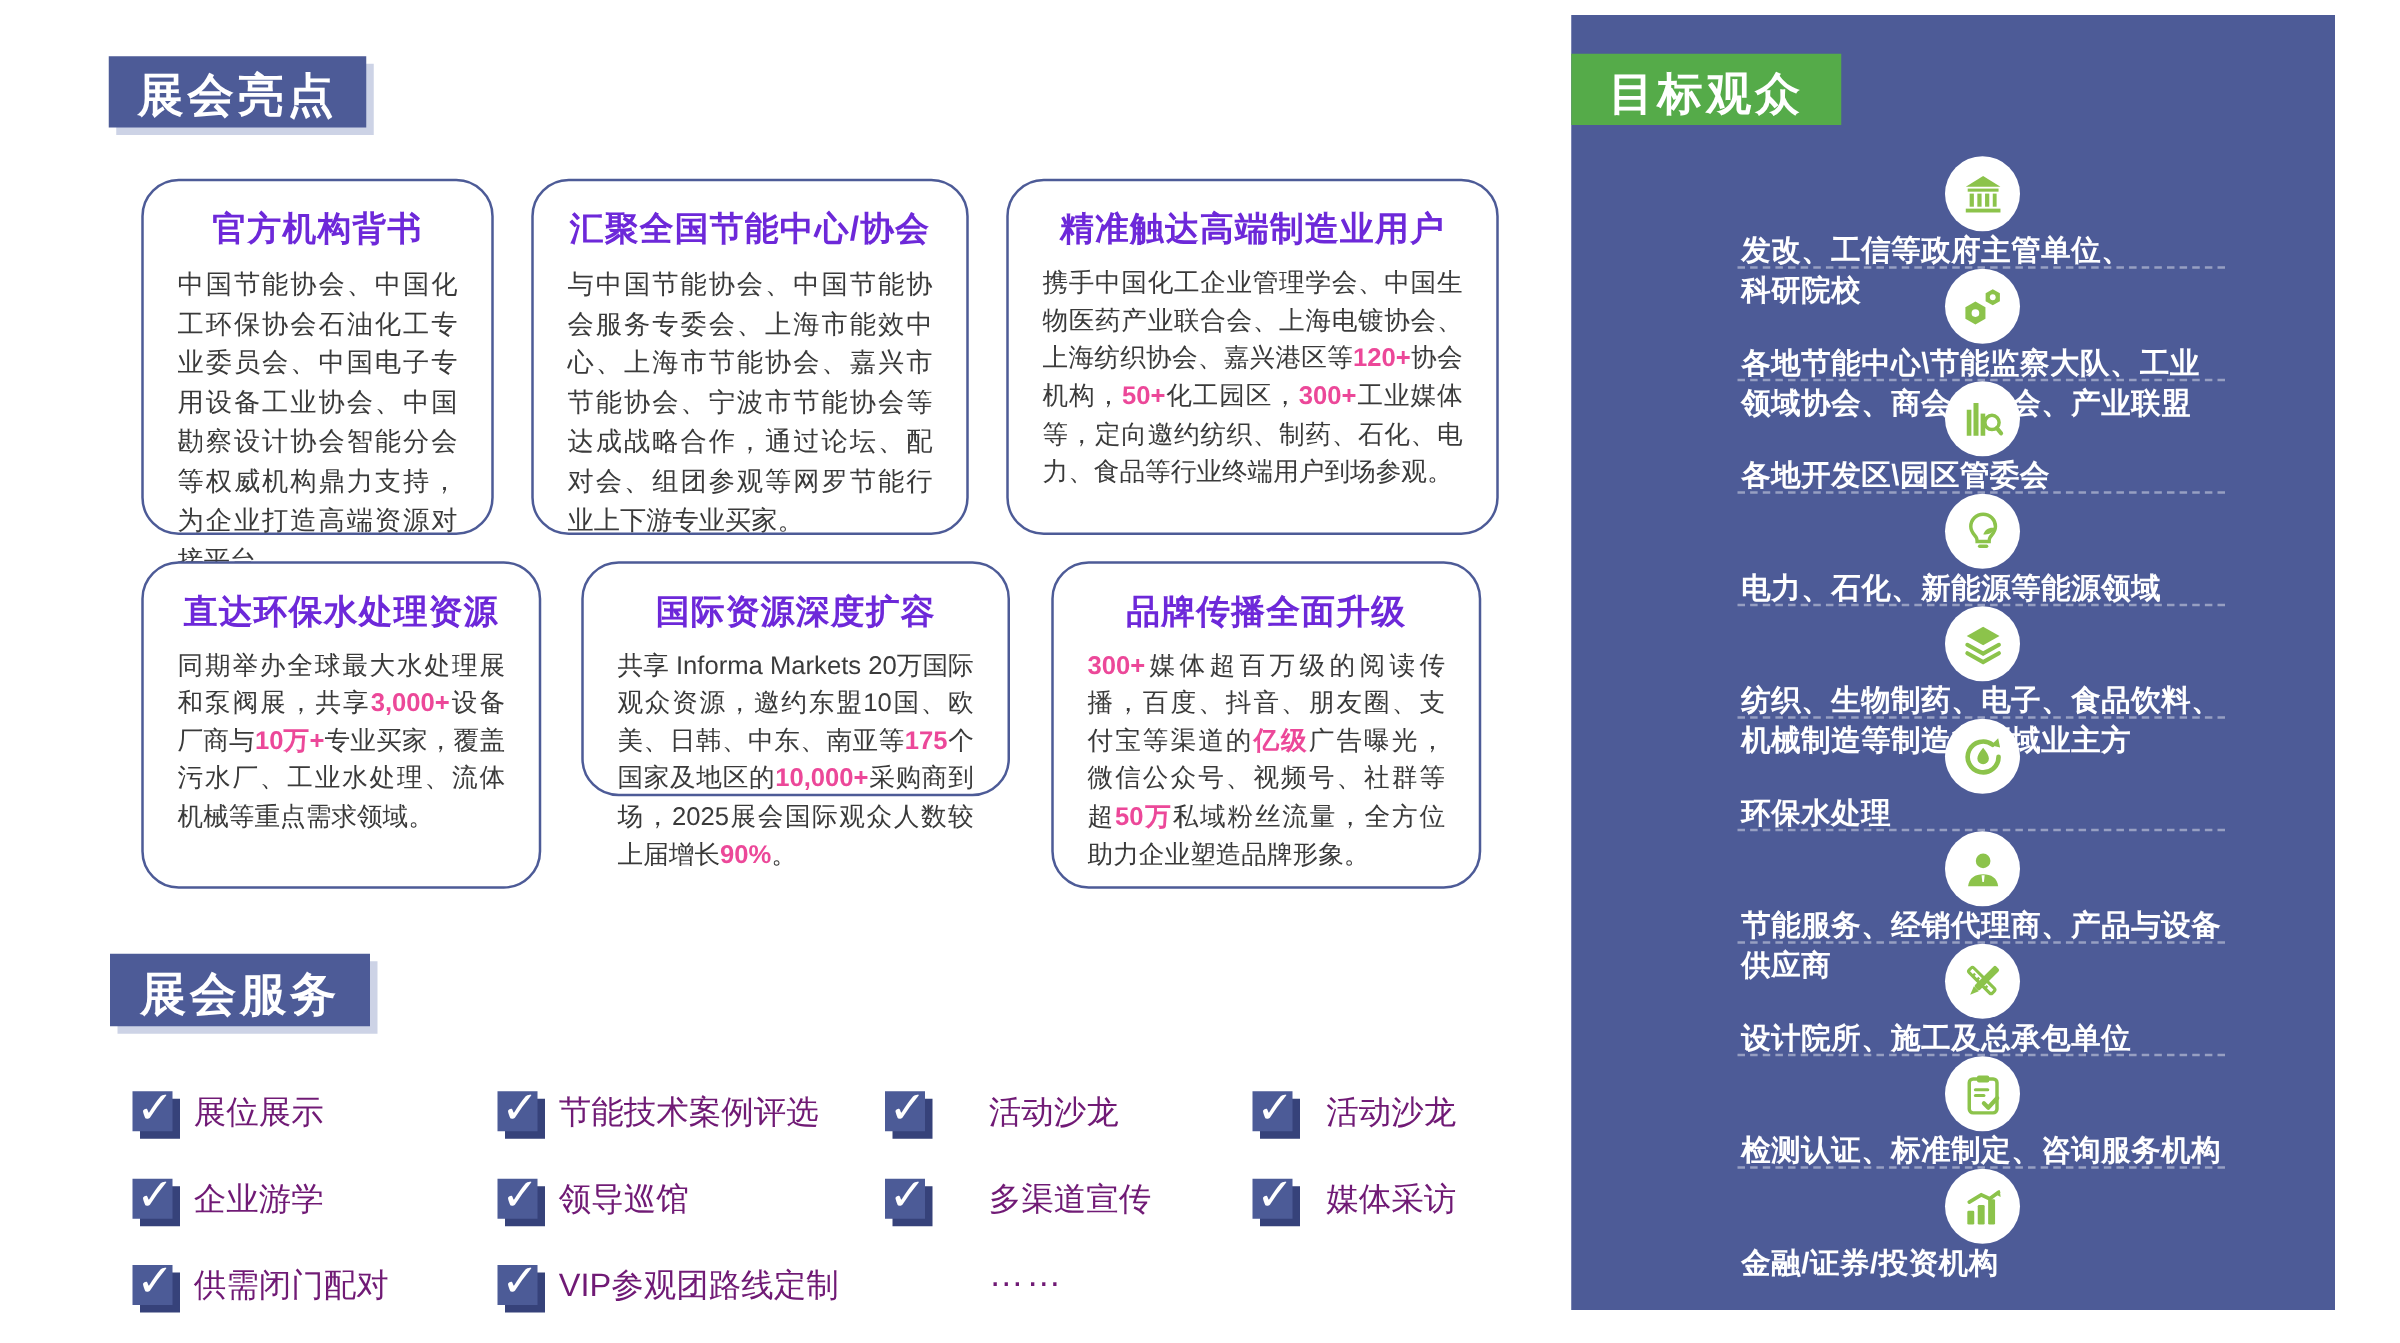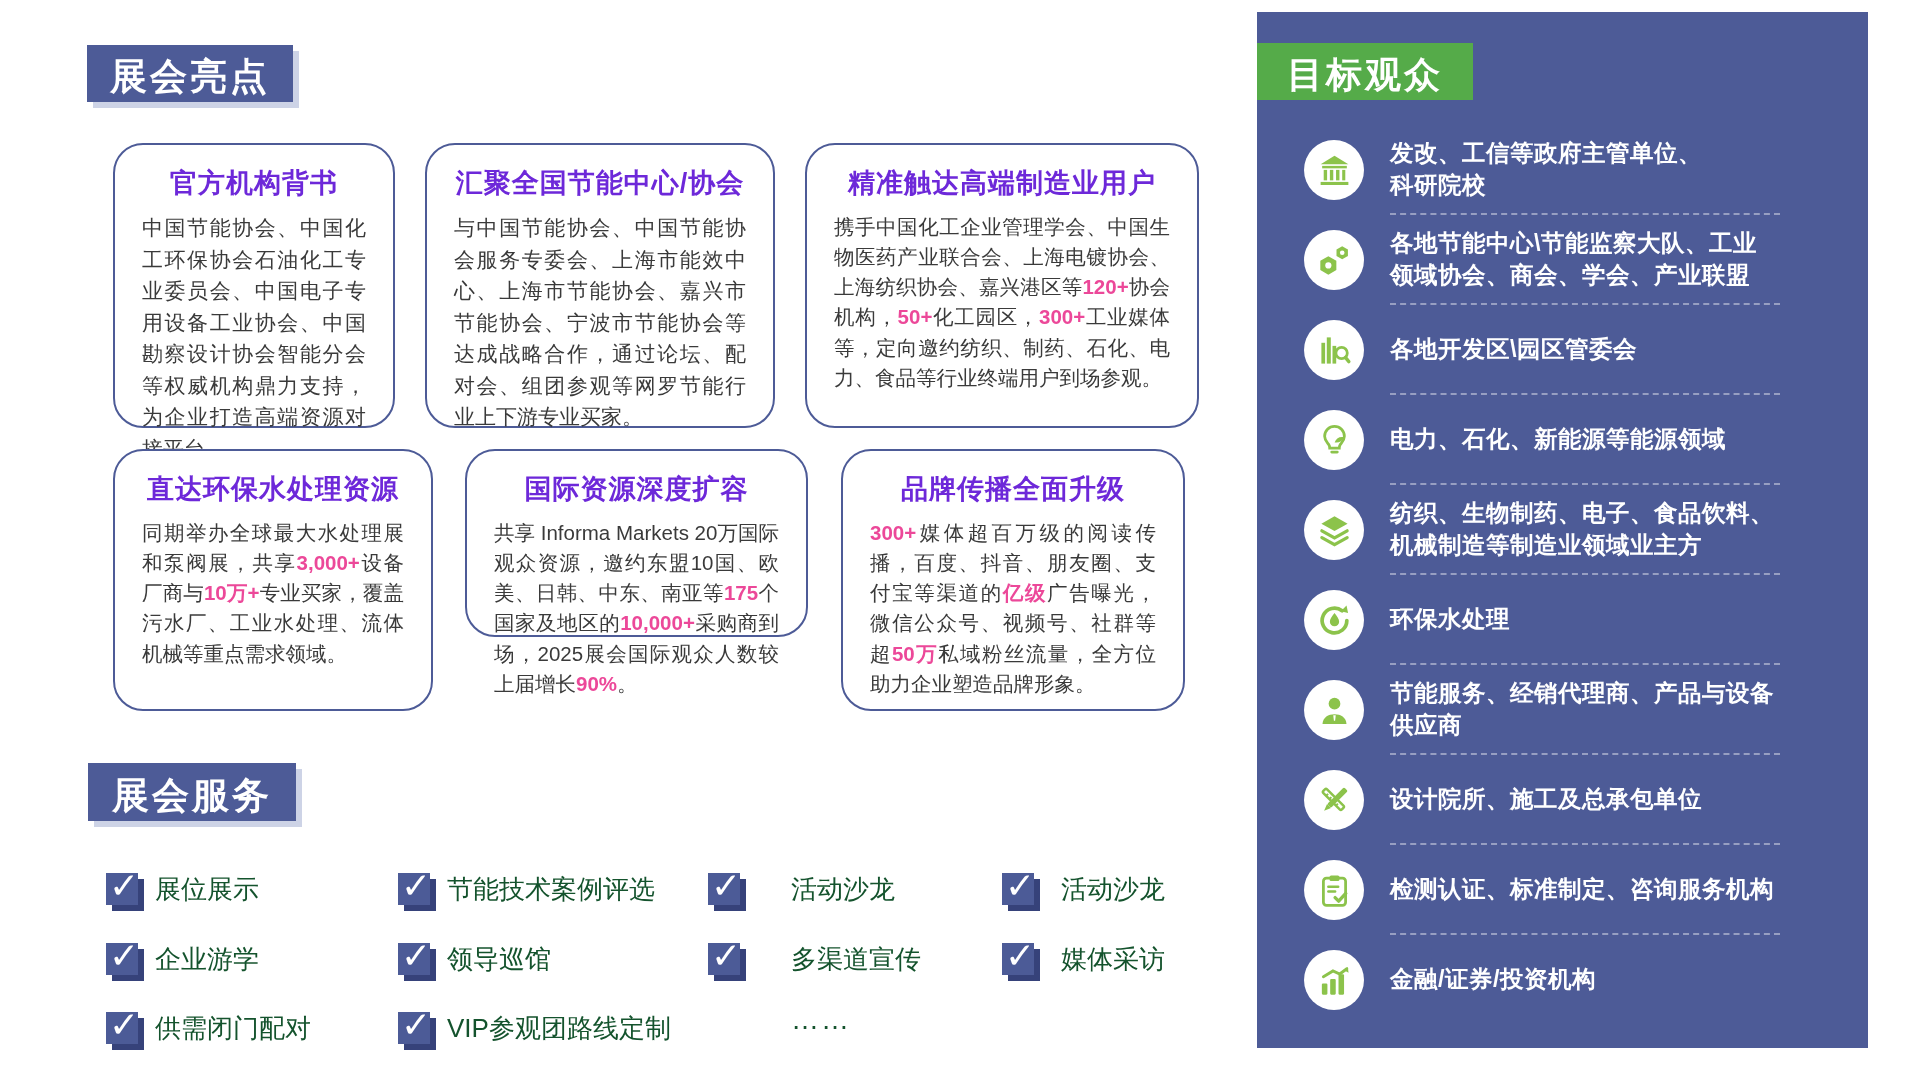--- a/index.html
+++ b/index.html
@@ -24,37 +24,37 @@
   .card-1 { left:113px; top:143px; width:282px; height:285px; }
   .card-2 { left:425px; top:143px; width:350px; height:285px; }
   .card-3 { left:805px; top:143px; width:394px; height:285px; }
   .card-4 { left:113px; top:449px; width:320px; height:262px; }
   .card-5 { left:465px; top:449px; width:343px; height:188px; }
   .card-6 { left:841px; top:449px; width:344px; height:262px; }
   .card-1 p, .card-2 p { font-size:21px; line-height:1.5; }
 
   
   .svc { position:absolute; display:flex; align-items:center; height:40px; gap:17px; }
-  .svc .lbl { font-size:26px; color:#14532d; white-space:nowrap; }
+  .svc .lbl { font-size:26px; color:#701a75; white-space:nowrap; }
   .cb { position:relative; width:32px; height:32px; flex:none; }
   .cb::before { content:''; position:absolute; left:6px; top:6px; width:32px; height:32px; background:#36427a; }
   .cb::after  { content:''; position:absolute; inset:0; background:#4c5b97; }
   .cb .cb-tick { position:absolute; z-index:1; left:3px; top:-8px; color:#fff; font-size:36px; font-weight:bold; }
   .gap-wide { gap:51px; } .gap-mid { gap:27px; }
   .p-r1c1{left:106px;top:869px} .p-r1c2{left:398px;top:869px} .p-r1c3{left:708px;top:869px} .p-r1c4{left:1002px;top:869px}
   .p-r2c1{left:106px;top:939px} .p-r2c2{left:398px;top:939px} .p-r2c3{left:708px;top:939px} .p-r2c4{left:1002px;top:939px}
   .p-r3c1{left:106px;top:1008px} .p-r3c2{left:398px;top:1008px}
   .p-r3c3{left:791px;top:1000px}
   .svc.ellipsis .lbl { font-size:28px; letter-spacing:2px; }
 
   
   .sidebar { position:absolute; left:1257px; top:12px; width:611px; height:1036px; background:#4d5b97; }
   .badge-audience { left:0; top:31px; width:216px; height:57px; font-size:36px; position:absolute; }
   .aud-list { position:absolute; left:0; top:113px; right:0; list-style:none; }
-  .aud-item { position:relative; display:flex; align-items:center; height:90px; padding-left:47px; }
+  .aud-item { position:relative; display:flex; align-items:center; height:90px; padding-left:47px;flex-direction:column; }
   .aud-item:not(:last-child)::after { content:''; position:absolute; left:133px; right:88px; bottom:0;
        border-top:2px dashed rgba(255,255,255,.42); }
   .aud-icon { width:60px; height:60px; border-radius:50%; background:#fff; color:#8cc34b;
        display:flex; align-items:center; justify-content:center; flex:none; }
   .aud-icon svg { width:37px; height:37px; display:block; }
   .aud-text { margin-left:26px; width:412px; color:#fff; font-weight:bold; font-size:23.5px;
        line-height:1.35; white-space:pre-line; letter-spacing:0.5px; }
 </style>
 </head>
 <body>

